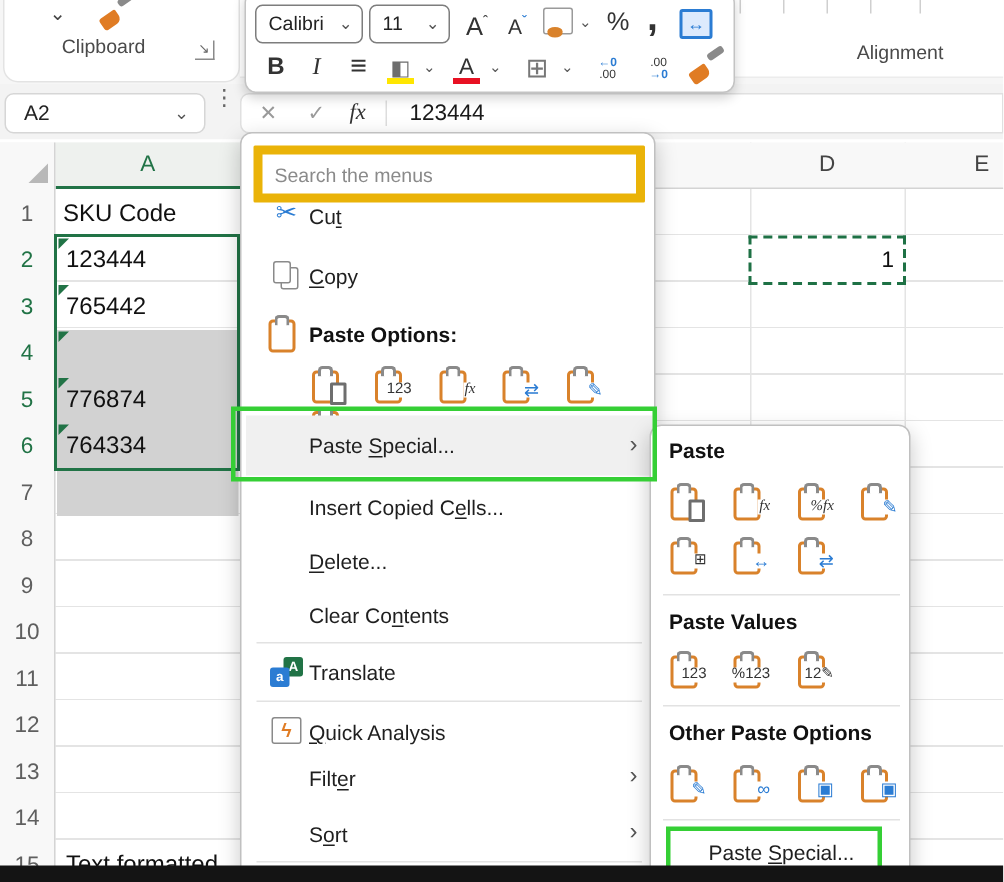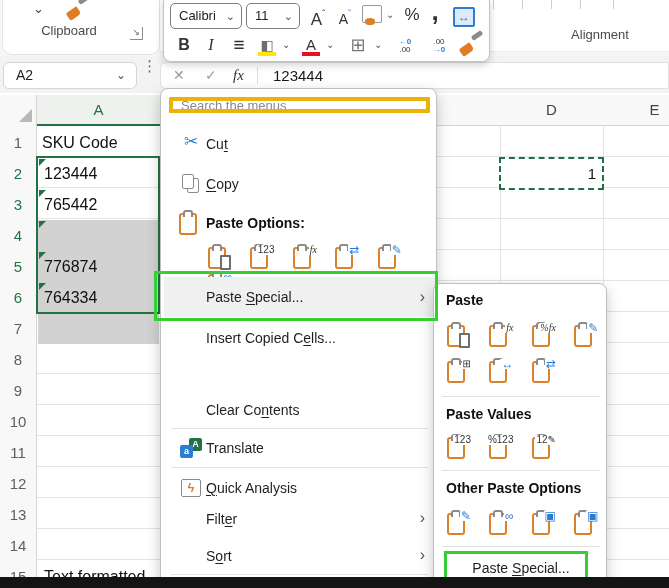--- a/index.html
+++ b/index.html
@@ -66,21 +66,21 @@
   .ubar { position:absolute; left:0; bottom:1px; width:18px; height:4px; }
   .stack { position:absolute; font-size:8px; line-height:8px; color:#333; text-align:center; width:26px; }
   .stack b { color:#2b7cd3; font-weight:700; }
   .tblicon { position:relative; display:inline-block; width:20px; height:18px; border:1px solid #9a9a9a; border-radius:2px; background:linear-gradient(#fff,#fff); }
   .tblicon::after { content:""; position:absolute; left:2px; bottom:-3px; width:10px; height:7px; background:#d9822b; border-radius:50%/40%; }
   .mergeicon { display:inline-block; width:22px; height:20px; border:2px solid #2b7cd3; background:#ddeafd; color:#2b7cd3; font-size:12px; line-height:16px; text-align:center; border-radius:2px; }
 
   
   .menu { position:absolute; background:#fff; border:1px solid #c0c0c0; border-radius:8px; box-shadow:0 5px 14px rgba(0,0,0,.22); }
   .ctx { left:160px; top:88px; width:277px; height:500px; border-radius:8px 8px 0 0; }
-  .searchbox { position:absolute; left:8px; top:8px; width:261px; height:16px; border:4px solid #eab308; background:#fff; font-size:13px; color:#222; padding:0 8px; font-family:"Liberation Sans", sans-serif; border-radius:1px; }
+  .searchbox { position:absolute; left:8px; top:8px; width:261px; height:38px; border:6px solid #eab308; background:#fff; font-size:13px; color:#222; padding:0 8px; font-family:"Liberation Sans", sans-serif; border-radius:1px; }
   .searchbox::placeholder { color:#8a8a8a; }
   .mi { position:absolute; left:3px; width:271px; height:36px; }
   .mi .mic { position:absolute; left:14px; top:5px; width:26px; height:26px; text-align:center; }
   .mi .mil { position:absolute; left:42px; top:0; height:36px; line-height:36px; font-size:14px; color:#1f1f1f; white-space:nowrap; }
   .mi .mil.bold { font-weight:700; color:#111; }
   .ak { text-decoration:underline; text-underline-offset:2px; }
   .mi .sub { position:absolute; right:10px; top:0; height:36px; line-height:34px; font-size:16px; color:#555; }
   .mi.hover { background:#f0f0f0; }
   .msep { position:absolute; left:10px; width:257px; height:1px; background:#e2e2e2; }
   .scissors { color:#2b7cd3; font-size:17px; }
@@ -92,21 +92,21 @@
   .transicon i { position:absolute; width:13px; height:13px; border-radius:2px; color:#fff; font-size:9px; line-height:13px; text-align:center; font-style:normal; font-weight:700; }
   .transicon .g { left:9px; top:0; background:#217346; }
   .transicon .bl { left:0; top:7px; background:#2b7cd3; }
   .qaicon { display:inline-block; width:20px; height:18px; border:1.5px solid #8a8a8a; border-radius:2px; color:#e07c24; font-weight:700; font-size:13px; line-height:15px; text-align:center; background:#fff; }
 
   
   .cicon { position:relative; display:inline-block; width:26px; height:27px; vertical-align:top; }
   .cicon .board { position:absolute; left:1px; top:3px; width:18px; height:22px; border:2px solid #d9822b; border-radius:3px; background:#fff; }
   .cicon .clip { position:absolute; left:5px; top:0; width:10px; height:7px; border:2px solid #8a8a8a; border-bottom:none; border-radius:3px 3px 0 0; background:#fff; }
   .cicon .page { position:absolute; right:2px; bottom:1px; width:11px; height:15px; border:2px solid #6e6e6e; background:#fff; border-radius:1px; }
-  .cicon .glyph { position:absolute; right:0; bottom:16px; font-size:10px; line-height:10px; color:#333; background:#fff; padding:0 1px; white-space:nowrap; }
+  .cicon .glyph { position:absolute; right:0; bottom:6px; font-size:10px; line-height:10px; color:#333; background:#fff; padding:0 1px; white-space:nowrap; }
   .cicon .glyph.it { font-style:italic; font-family:"Liberation Serif", serif; }
   .cicon .glyph.blue { color:#2b7cd3; font-size:12px; }
 
   .submenu { left:433px; top:283px; width:174px; height:305px; border-radius:8px; }
   .sm-h { position:absolute; left:12px; font-size:14px; font-weight:700; color:#111; white-space:nowrap; }
   .sm-row { position:absolute; left:12px; white-space:nowrap; }
   .sm-row .cicon { margin-right:12px; }
   .sm-sep { position:absolute; left:8px; width:158px; height:1px; background:#e2e2e2; }
   .sm-ps { position:absolute; left:14px; top:270px; width:146px; height:28px; text-align:center; font-size:14px; color:#1f1f1f; line-height:28px; }
 
@@ -273,20 +273,23 @@
 
     <div class="mi hover" style="top:188px;height:40px">
       <span class="mil" style="line-height:40px"><span>Paste </span><span class="ak">S</span><span>pecial...</span></span>
       <span class="sub" style="line-height:40px">›</span>
     </div>
 
     <div class="mi" style="top:231px">
       <span class="mil"><span>Insert Copied C</span><span class="ak">e</span><span>lls...</span></span>
     </div>
 
+    <div class="mi" style="top:267px">
+      <span class="mil"><span class="ak">D</span><span>elete...</span></span>
+    </div>
 
     <div class="mi" style="top:303px">
       <span class="mil"><span>Clear Co</span><span class="ak">n</span><span>tents</span></span>
     </div>
 
     <div class="msep" style="top:339px"></div>
 
     <div class="mi" style="top:341px">
       <span class="mic" style="top:8px"><span class="transicon"><i class="g">A</i><i class="bl">a</i></span></span>
       <span class="mil">Translate</span>

